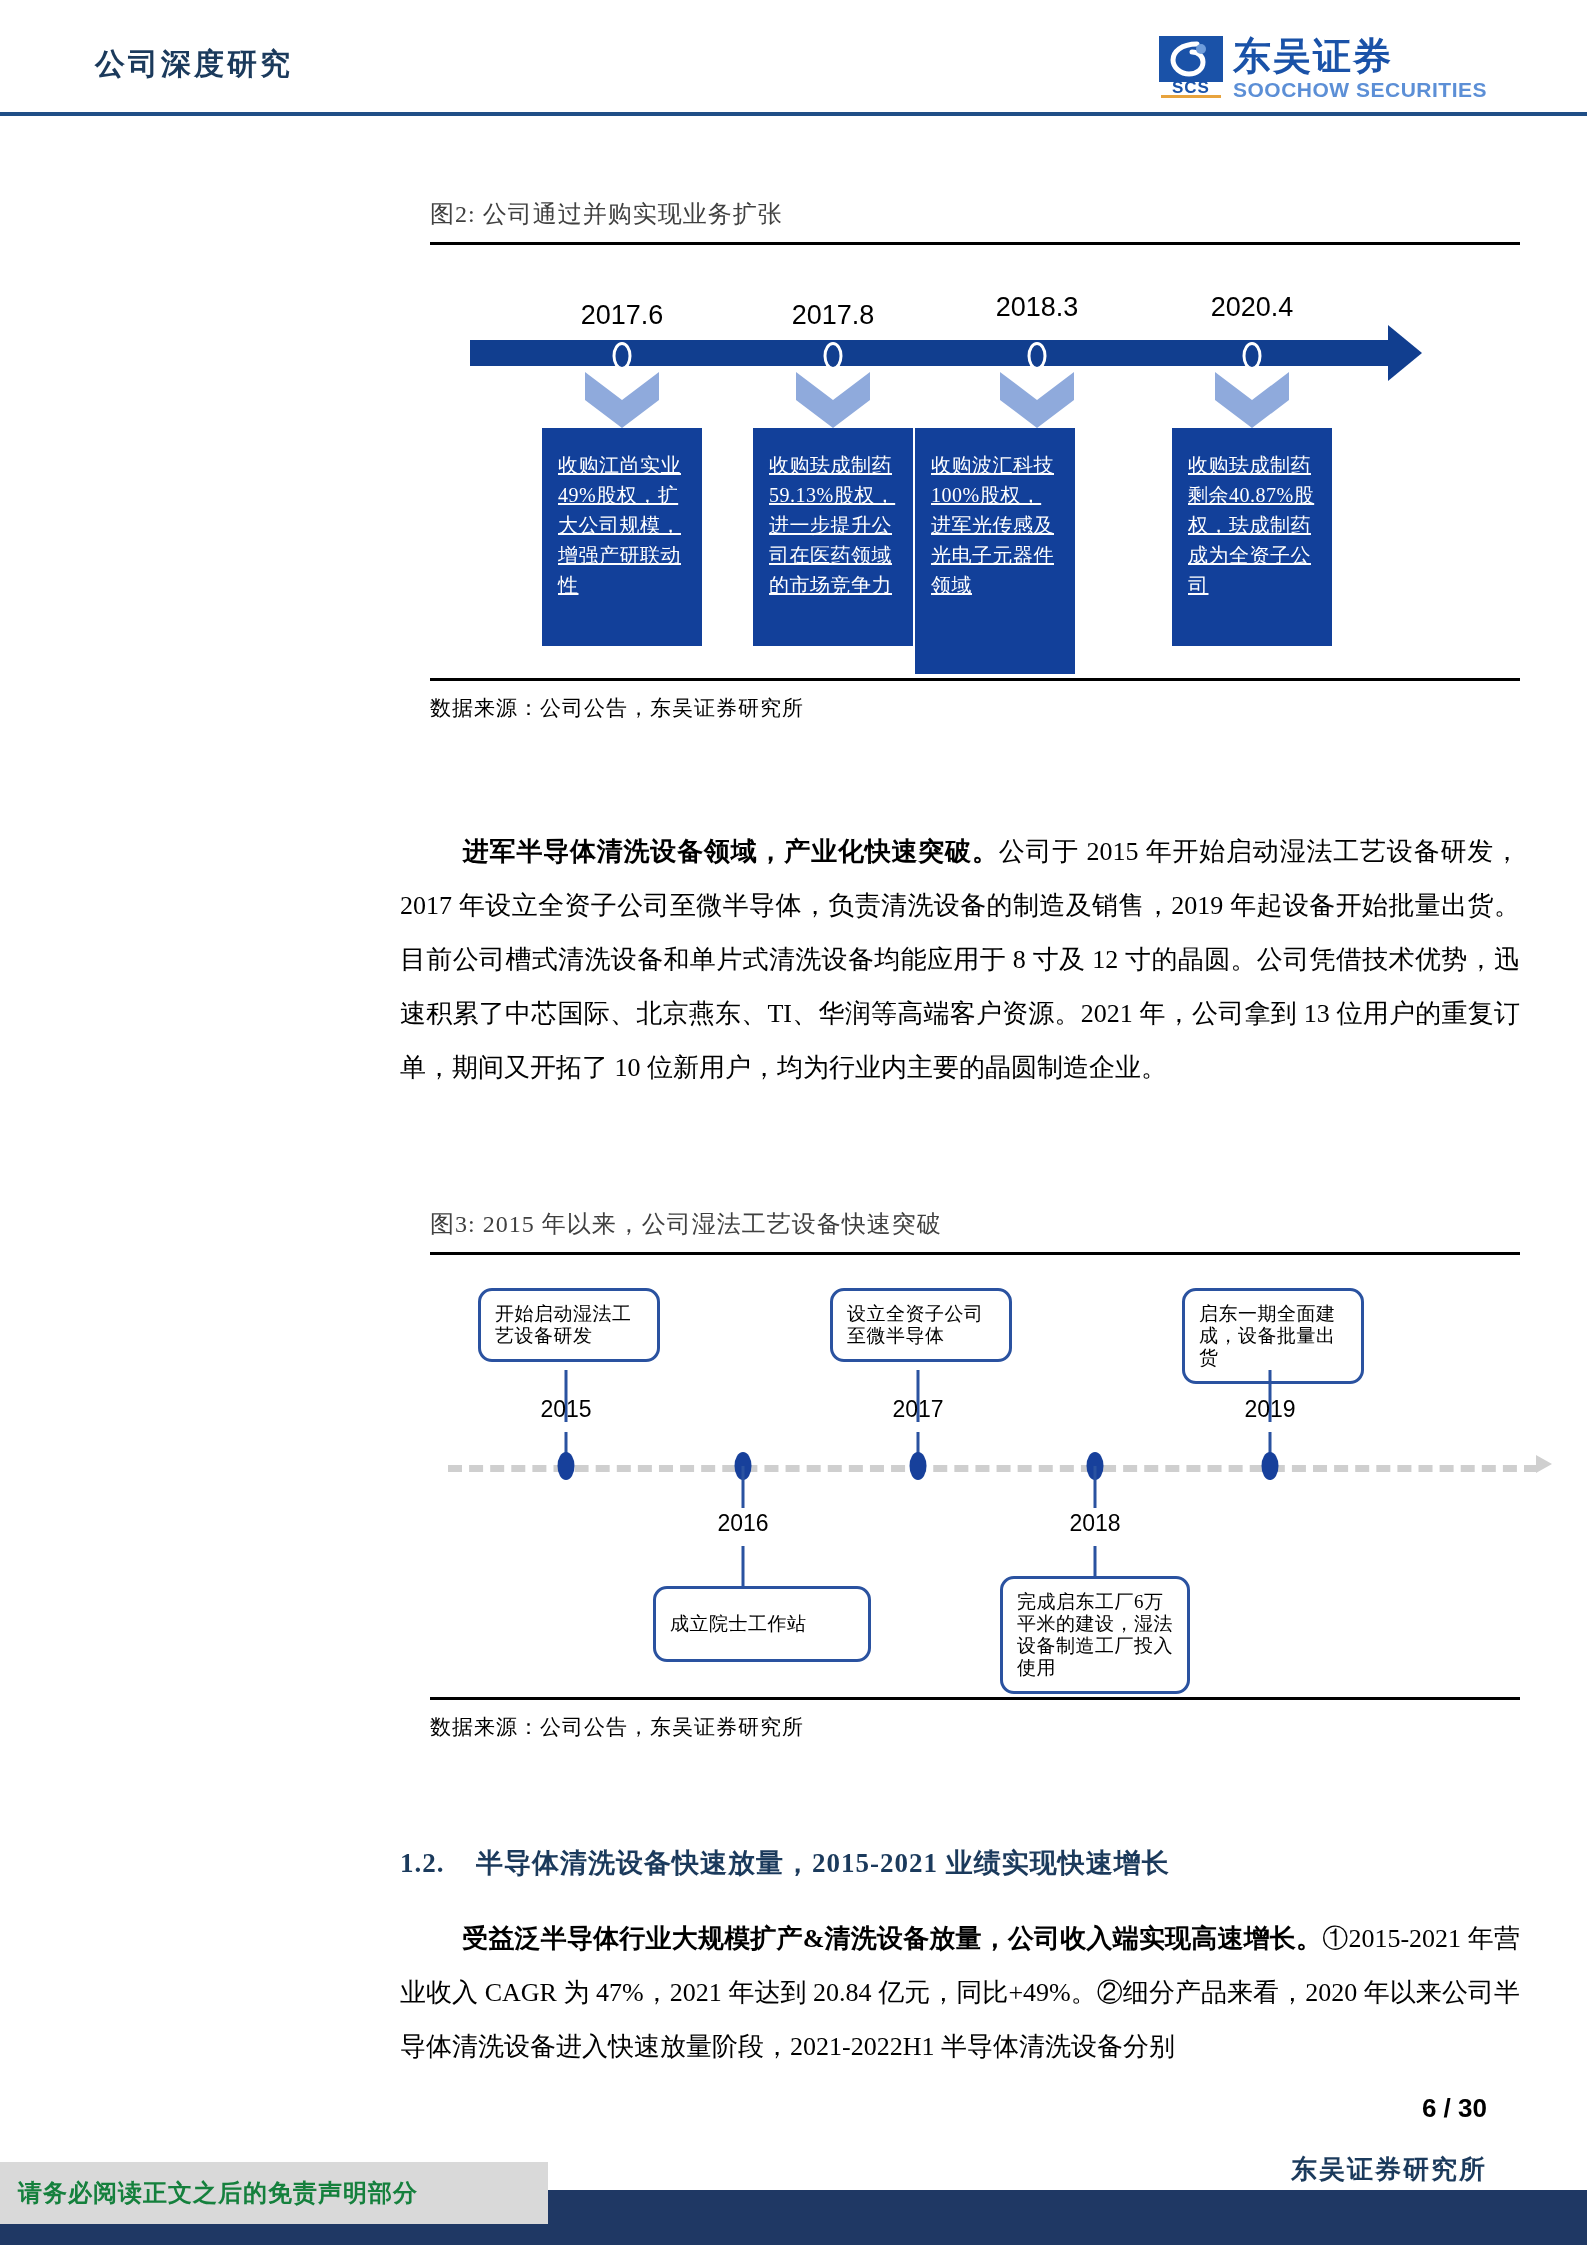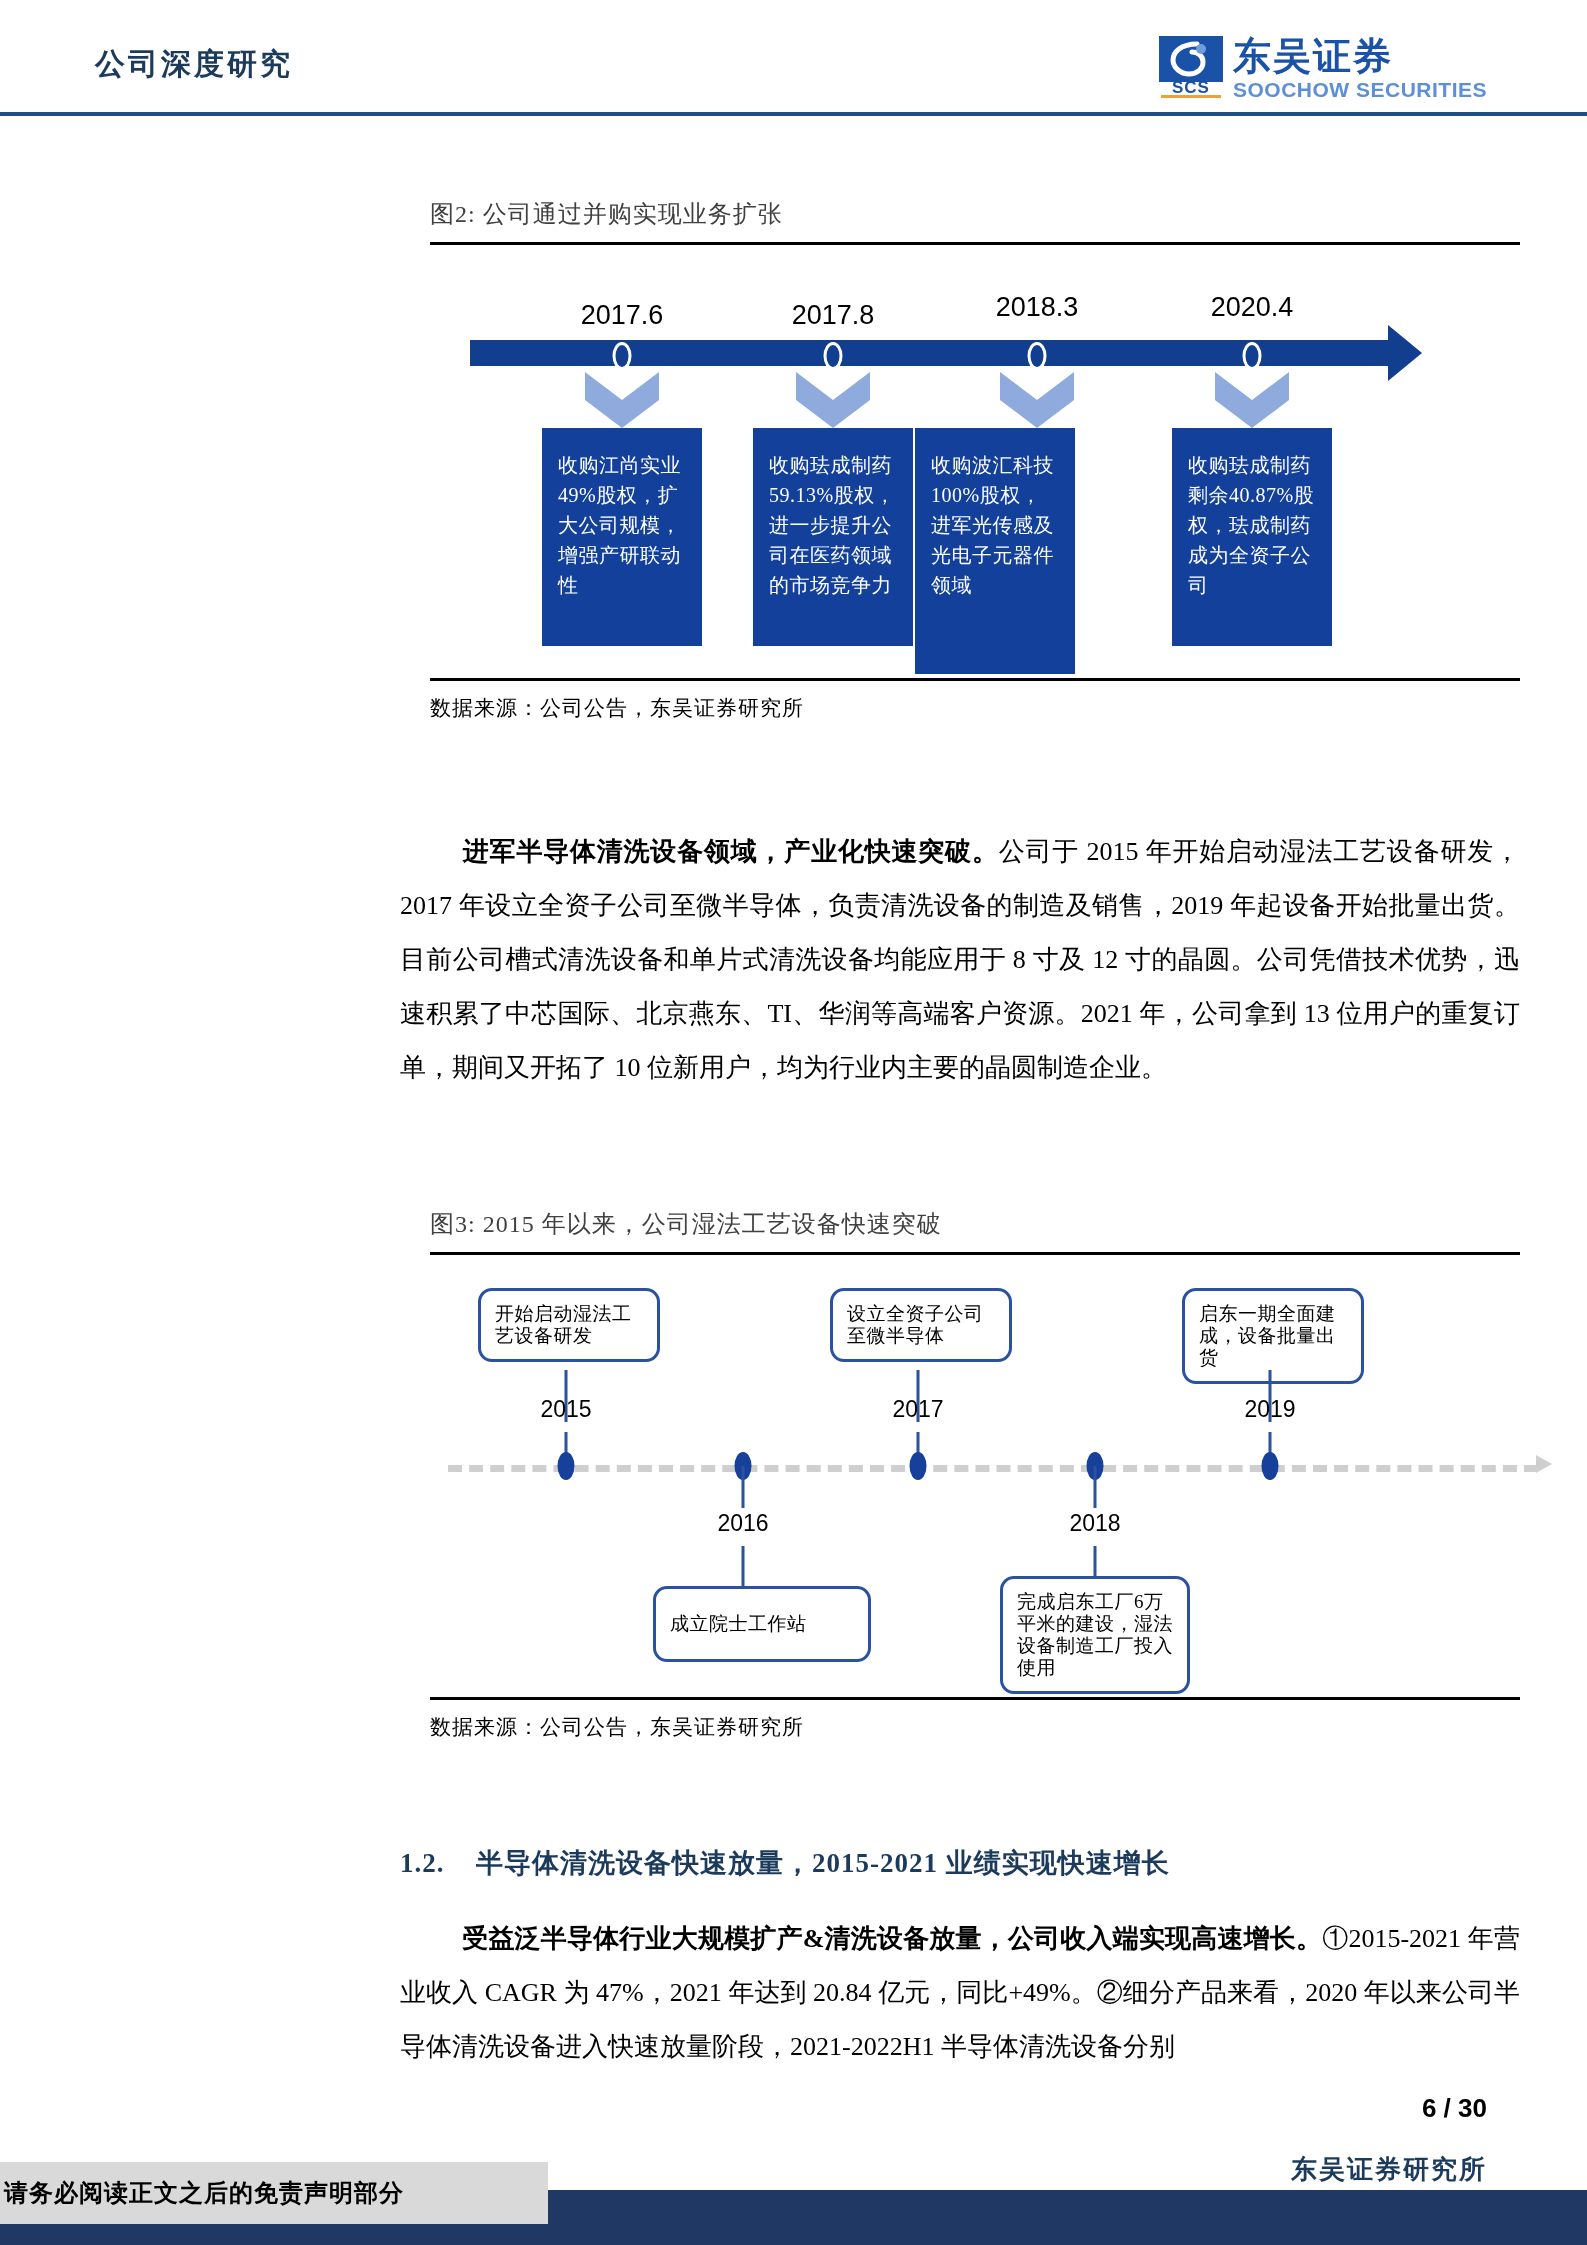--- a/index.html
+++ b/index.html
@@ -165,20 +165,21 @@
     width: 160px;
     background: #12409a;
     color: #ffffff;
     font-size: 20px;
     line-height: 30px;
     padding: 22px 16px 35px 16px;
     box-sizing: border-box;
     transform: translateX(-50%);
     font-family: "Liberation Serif", "DejaVu Serif", serif;
     letter-spacing: 0.5px;
+    text-decoration: underline;
   }
 
   
   #fig3 { position: absolute; left: 0; top: 0; width: 1587px; }
   #fig3-axis {
     position: absolute;
     left: 448px; top: 1465px;
     width: 1090px; height: 0;
     border-top: 7px dashed #cfcfcf;
   }
@@ -273,24 +274,24 @@
     width: 1587px; height: 55px;
     background: #1f3864;
   }
   #footer-disclaimer {
     position: absolute;
     left: 0; top: 2162px;
     width: 548px; height: 62px;
     background: #d9d9d9;
     display: flex;
     align-items: center;
-    color: #000000;
+    color: #15803d;
     font-size: 24px;
     font-weight: bold;
-    padding-left: 4px;
+    padding-left: 18px;
     box-sizing: border-box;
     letter-spacing: 1px;
     font-family: "Liberation Serif", "DejaVu Serif", serif;
   }
 </style>
 </head>
 <body>
 
 <div id="page">
 

